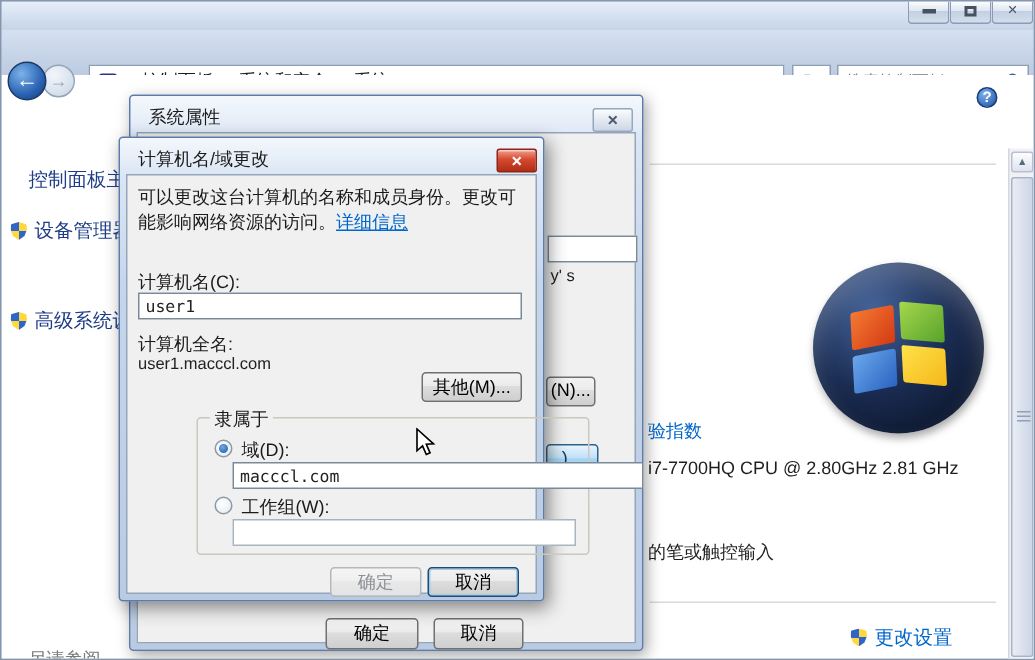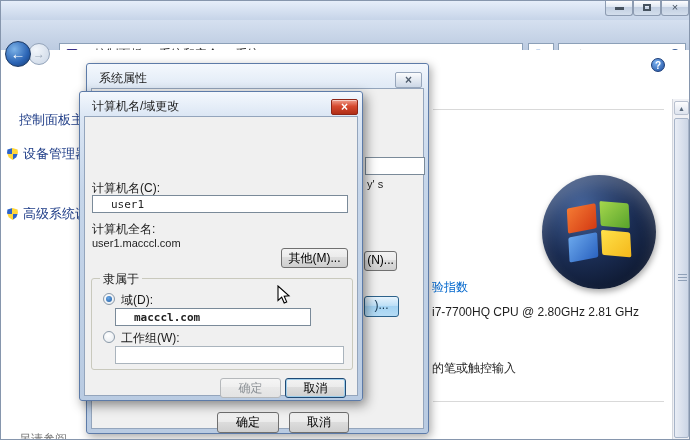--- a/index.html
+++ b/index.html
@@ -98,22 +98,22 @@
     font-family:inherit; line-height:17px; }
   .btn.disabled { color:#8d9297; border-color:#b5b8bb;
     background:linear-gradient(180deg,#f5f5f5,#efefef 45%,#e9e9e9 46%,#e3e3e3); }
   .btn.focused { border:1px solid #1f4a75; box-shadow:0 0 0 1px #9ecdea inset; }
   .btn.bluefocus { background:linear-gradient(180deg,#e8f4fd,#bee0f7 45%,#a2d2f2 46%,#b6dcf5);
     border:1px solid #2c628b; color:#12344f; }
 
   .lbl { position:absolute; font-size:12px; color:#1a1a1a; white-space:nowrap; }
   .mono { font-family:Liberation Sans, sans-serif; font-size:11px; color:#222;text-align:right; }
   .tinput { position:absolute; height:18px; background:#fff; border:1px solid #7a8a99;
-    font-family:"DejaVu Sans Mono",monospace; font-size:11px; padding:1px 18px; color:#222; }
-  .groupbox { position:absolute; border:1px solid #c9c9bd; border-radius:3px; }
+    font-family:"DejaVu Sans Mono",monospace; font-size:11px; padding:1px 4px; color:#222; }
+  .groupbox { position:absolute; border:1px solid #c9c9bd; border-radius:3px;margin-left:40px; }
   .legend { position:absolute; left:8px; top:-8px; background:#f0f0f0; padding:0 3px; font-size:12px; }
   .radio { position:absolute; width:12px; height:12px; border-radius:50%; border:1px solid #8a99a8;
     background:radial-gradient(circle at 40% 35%,#fff,#e4e9ee); }
   .radio.sel::after { content:""; position:absolute; left:2px; top:2px; width:6px; height:6px;
     border-radius:50%; background:radial-gradient(circle at 40% 35%,#6aa9e8,#1f5a9e); }
 
   .cursor { position:absolute; left:276px; top:284px; z-index:100; }
 </style>
 </head>
 <body>
@@ -166,20 +166,24 @@
         <div class="pane tl"></div>
         <div class="pane tr"></div>
         <div class="pane bl"></div>
         <div class="pane br"></div>
       </div>
     </div>
     <div class="frag bluelink" style="left:431px; top:229px">验指数</div>
     <div class="frag" style="left:431px; top:255px">i7-7700HQ CPU @ 2.80GHz   2.81 GHz</div>
     <div class="frag" style="left:431px; top:310px">的笔或触控输入</div>
     <div class="divider" style="left:432px; top:351px; width:231px"></div>
+    <div class="side-item" style="left:566px; top:366px; color:#0066cc">
+      <span class="shield"></span>
+      <span>更改设置</span>
+    </div>
 
     <div class="scrollbar">
       <div class="scroll-up">▲</div>
       <div class="scroll-thumb">
         <div class="grip"></div>
       </div>
     </div>
   </div>
 
   <div class="helpicon">?</div>
@@ -196,34 +200,37 @@
 
     <button class="btn" style="left:130px; top:348px; width:62px; height:21px">确定</button>
     <button class="btn" style="left:202px; top:348px; width:60px; height:21px">取消</button>
   </div>
 
   <div class="dlg" style="left:78px; top:90px; width:284px; height:310px; box-shadow:3px 4px 12px rgba(0,0,0,.45); z-index:20">
     <div class="dlg-title">计算机名/域更改</div>
     <div class="closebtn red" style="left:251px; top:7px">×</div>
     <div class="dlg-body"></div>
 
+    <div class="lbl" style="left:12px; top:31px; width:254px; white-space:normal; line-height:17px">
+      <span>可以更改这台计算机的名称和成员身份。更改可能影响网络资源的访问。</span><span class="bluelink" style="text-decoration:underline">详细信息</span>
+    </div>
 
     <div class="lbl" style="left:12px; top:88px">计算机名(C):</div>
     <input class="tinput" style="left: 12px; top: 103px; width: 256px;" value="user1">
 
     <div class="lbl" style="left:12px; top:129px">计算机全名:</div>
     <div class="lbl mono" style="left:12px; top:145px">user1.macccl.com</div>
 
     <button class="btn" style="left:201px; top:156px; width:67px; height:20px">其他(M)...</button>
 
     <div class="groupbox" style="left:11px; top:186px; width:262px; height:92px">
       <div class="legend">隶属于</div>
       <div class="radio sel" style="left:11px; top:14px"></div>
       <div class="lbl" style="left:29px; top:13px">域(D):</div>
-      <input class="tinput" style="left: 23px; top: 29px; width: 196px; font-weight: bold;" value="macccl.com">
+      <input class="tinput" style="left: 23px; top: 29px; width: 274px;" value="macccl.com">
       <div class="radio" style="left:11px; top:52px"></div>
       <div class="lbl" style="left:29px; top:51px">工作组(W):</div>
       <input class="tinput" style="left: 23px; top: 67px; width: 229px; border-color: rgb(170, 180, 189);" value="">
     </div>
 
     <button class="btn disabled" style="left:140px; top:286px; width:61px; height:20px">确定</button>
     <button class="btn focused" style="left:205px; top:286px; width:61px; height:20px">取消</button>
   </div>
 
   <div class="cursor">

